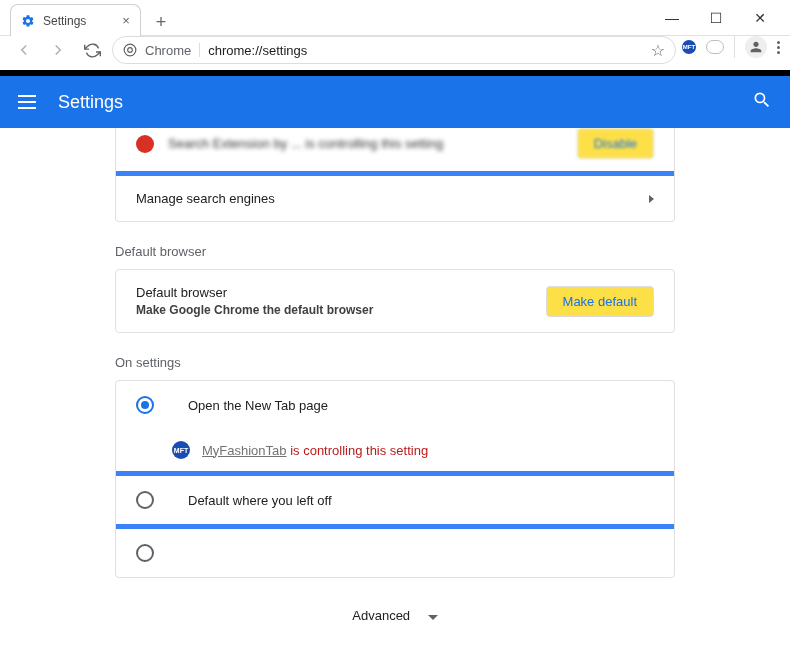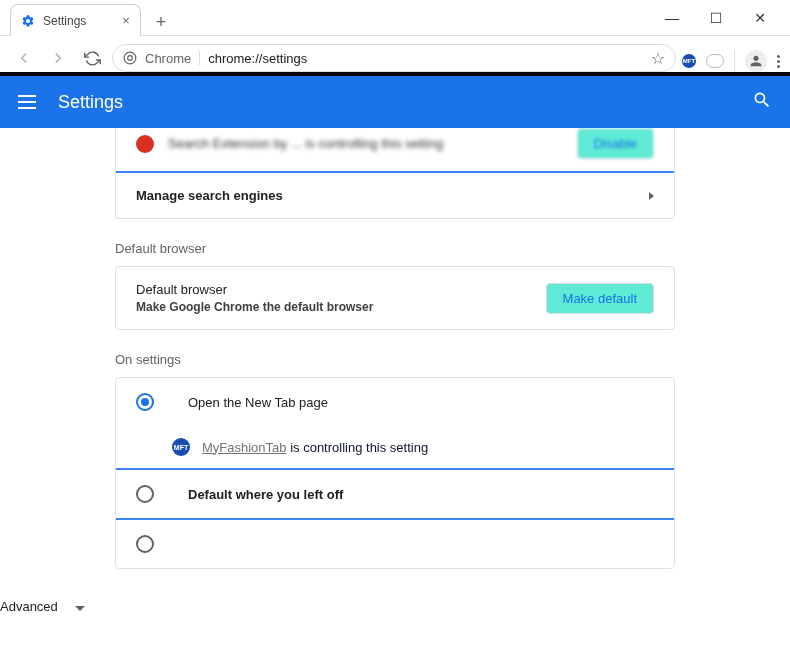--- a/index.html
+++ b/index.html
@@ -49,24 +49,24 @@
     .tab-icon-svg { width: 14px; height: 14px; fill: #1a73e8; }
     .tab-close { font-size: 13px; color: #666; margin-left: 28px; }
     .newtab-btn {
       width: 28px; height: 28px;
       display: flex; align-items: center; justify-content: center;
       color: #666; font-size: 18px; margin-left: 6px;
     }
     .toolbar {
       height: 40px;
       display: flex;
-      align-items: flex-end;
+      align-items: flex-start;
       padding: 0 10px;
       gap: 6px;
-      border-bottom: 4px solid #000000;
+      border-bottom: 6px solid #000000;
     }
     .nav-btn { width: 28px; height: 28px; display:flex; align-items:center; justify-content:center; color:#5f6368; }
     .nav-disabled { color: #c0c0c0; }
     .omnibox {
       flex: 1;
       height: 28px;
       border: 1px solid #dadce0;
       border-radius: 14px;
       display: flex;
       align-items: center;
@@ -109,31 +109,31 @@
       border-radius:4px;
       margin: 0 auto;
       width: 560px;
     }
     .card.first { border-top: none; border-radius:0 0 4px 4px; margin-top:0; }
     .card-section {
       padding: 15px 20px;
       font-size: 13px;
       color: #202124;
     }
-    .card-divider { border-top:2px solid #3b82f6;font-weight:bold; }
+    .card-divider { border-top:5px solid #3b82f6; }
     .section-label {
       width: 560px;
       margin: 22px auto 10px auto;
       font-size: 13px;
       color: #5f6368;
     }
     .row-flex { display:flex; align-items:center; justify-content:space-between; }
     .btn-outline {
       border:1px solid #dadce0;
-      background:#5eead4;
+      background:#fde047;
       color:#1a73e8;
       padding: 7px 16px;
       border-radius:4px;
       font-size:13px;
       font-weight:500;
     }
     .subtext { color:#404040; font-size:12px; margin-top:3px;font-weight:bold; }
 
     .radio-row {
       display:flex;
@@ -152,25 +152,25 @@
     .extension-notice {
       display:flex; align-items:center;
       padding: 12px 20px 12px 56px;
       gap: 12px;
       font-size: 13px;
     }
     .ext-badge {
       width:18px;height:18px;border-radius:50%;background:#1a4db3;display:flex;align-items:center;justify-content:center;color:#fff;font-size:7px;font-weight:bold;flex-shrink:0;
     }
     .ext-link { color:#737373;text-decoration:underline; }
-    .ext-text { color:#0f172a; flex:1; }
+    .ext-text { color:#b91c1c; flex:1; }
     .triangle-right { width:0;height:0;border-top:4px solid transparent;border-bottom:4px solid transparent;border-left:5px solid #5f6368; }
     .triangle-down { width:0;height:0;border-left:5px solid transparent;border-right:5px solid transparent;border-top:5px solid #5f6368; display:inline-block; margin-left:14px; }
 
-    .advanced-row { text-align:left; margin-top:30px; font-size:13px; color:#202124; }
+    .advanced-row { text-align:center; margin-top:30px; font-size:13px; color:#202124; }
 
     .partial-row {
       display:flex; align-items:center; justify-content:space-between;
       padding: 0 20px 12px 20px;
     }
     .partial-left { display:flex; align-items:center; gap:14px; }
     .red-dot { width:18px;height:18px;border-radius:50%;background:#d93025;flex-shrink:0; }
     .blurred { filter:blur(2px); color:#333; font-size:13px; }
   </style>
 </head>

